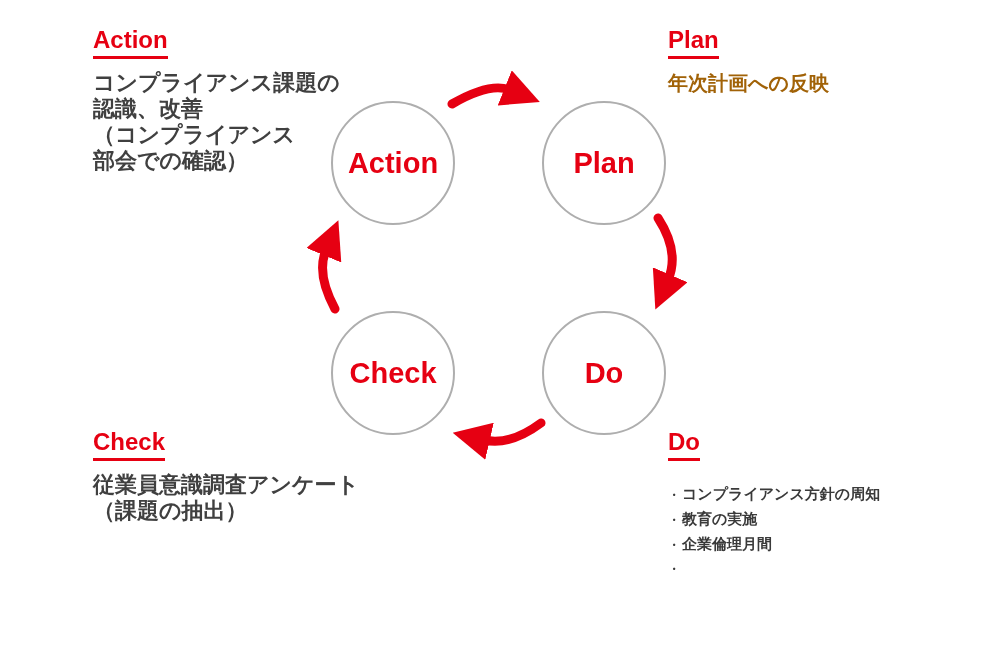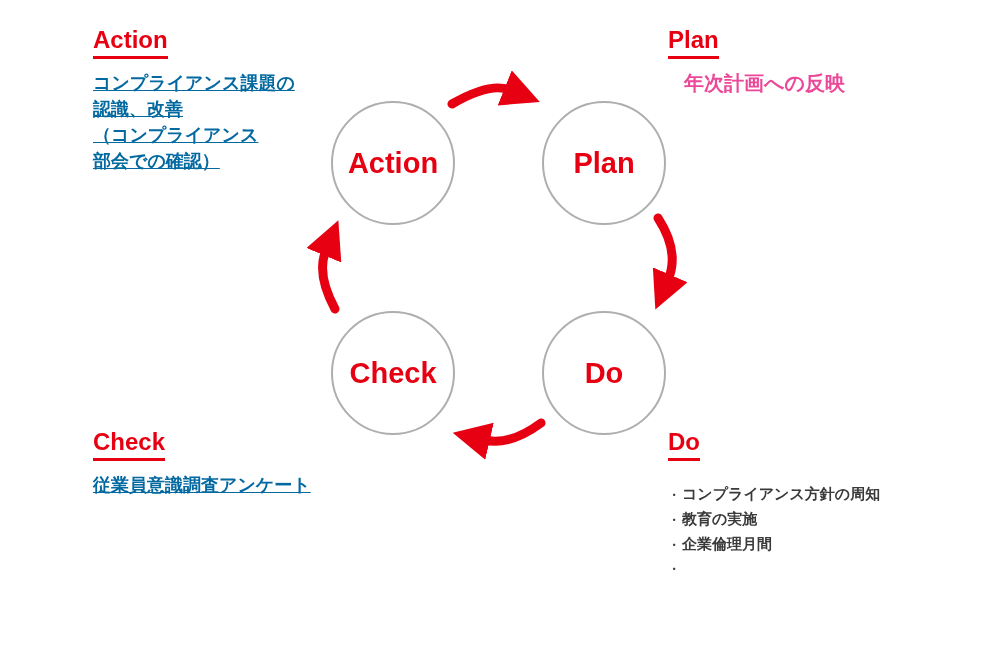--- a/index.html
+++ b/index.html
@@ -56,32 +56,30 @@
     display: inline-block;
     color: #e60012;
     font-size: 24px;
     font-weight: 700;
     line-height: 1;
     padding-bottom: 4px;
     border-bottom: 3px solid #e60012;
     margin-bottom: 11px;
   }
   .sec-body {
-    color: #0369a1;
+    color: #404040;
     font-weight: 700;
-    font-size: 18px;
+    font-size: 22px;
     line-height: 26px;
-    text-decoration: underline;
   }
   .sec-body-lg {
-    color: #ec4899;
+    color: #a16207;
     font-weight: 700;
     font-size: 20px;
     line-height: 26px;
-    margin-left: 16px;
   }
   .bullet-list {
     margin-top: 10px;
   }
   .bullet {
     color: #3a3a3a;
     font-weight: 700;
     font-size: 15px;
     line-height: 24px;
     display: flex;
@@ -137,20 +135,21 @@
     <div class="sec-heading">Plan</div>
     <div class="sec-body-lg">
       <div>年次計画への反映</div>
     </div>
   </div>
 
   <div class="section sec-check">
     <div class="sec-heading">Check</div>
     <div class="sec-body">
       <div>従業員意識調査アンケート</div>
+      <div>（課題の抽出）</div>
     </div>
   </div>
 
   <div class="section sec-do">
     <div class="sec-heading">Do</div>
     <div class="bullet-list">
       <div class="bullet">
         <span class="bullet-marker">・</span>
         <span>コンプライアンス方針の周知</span>
       </div>

